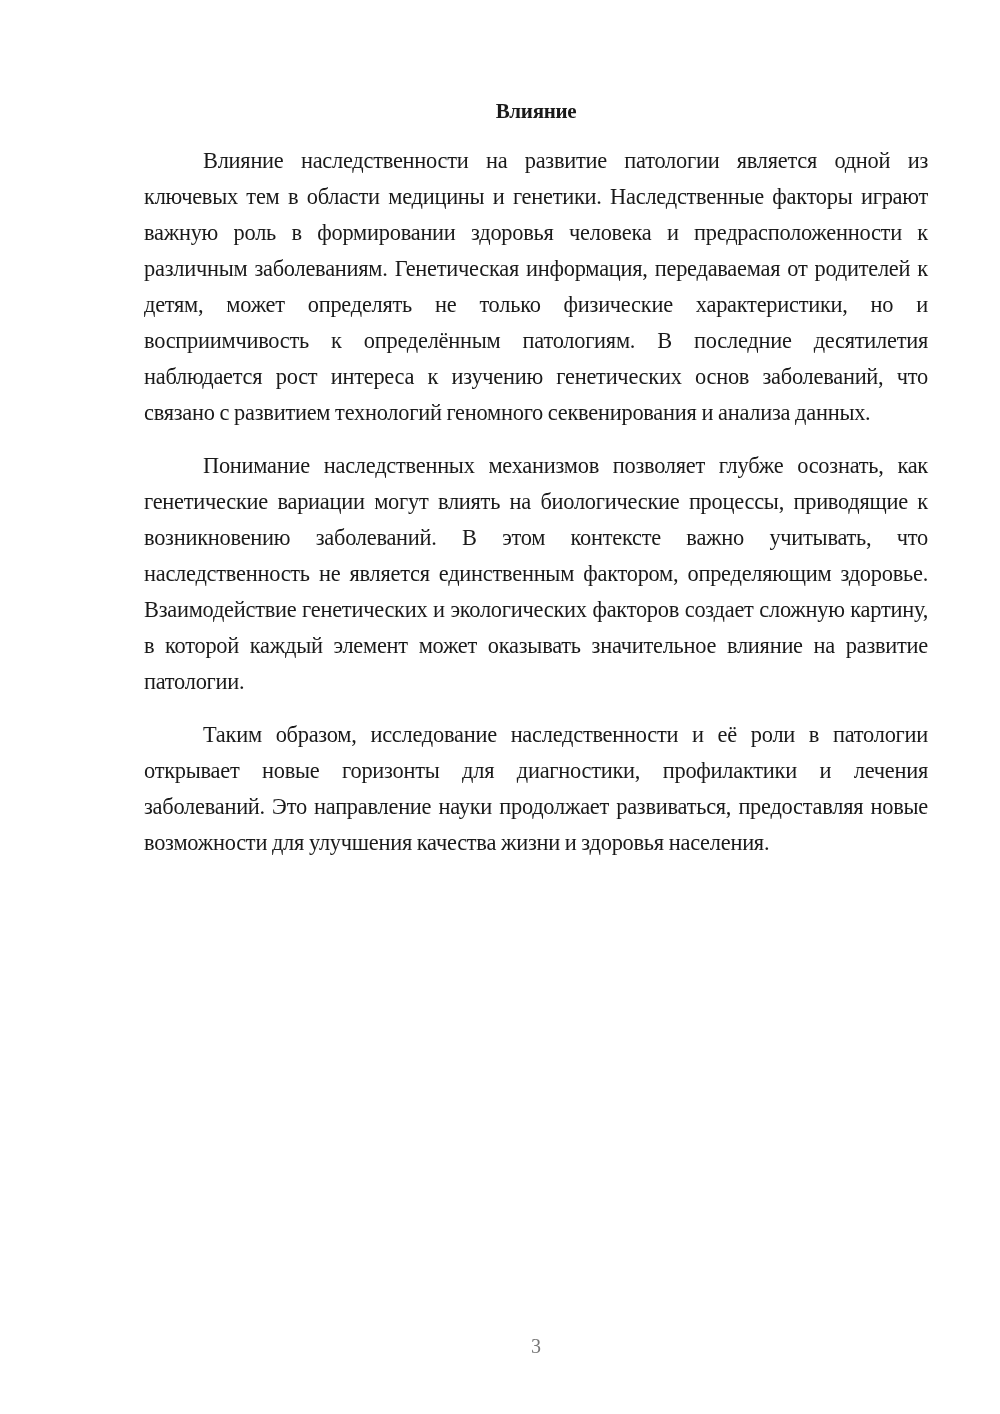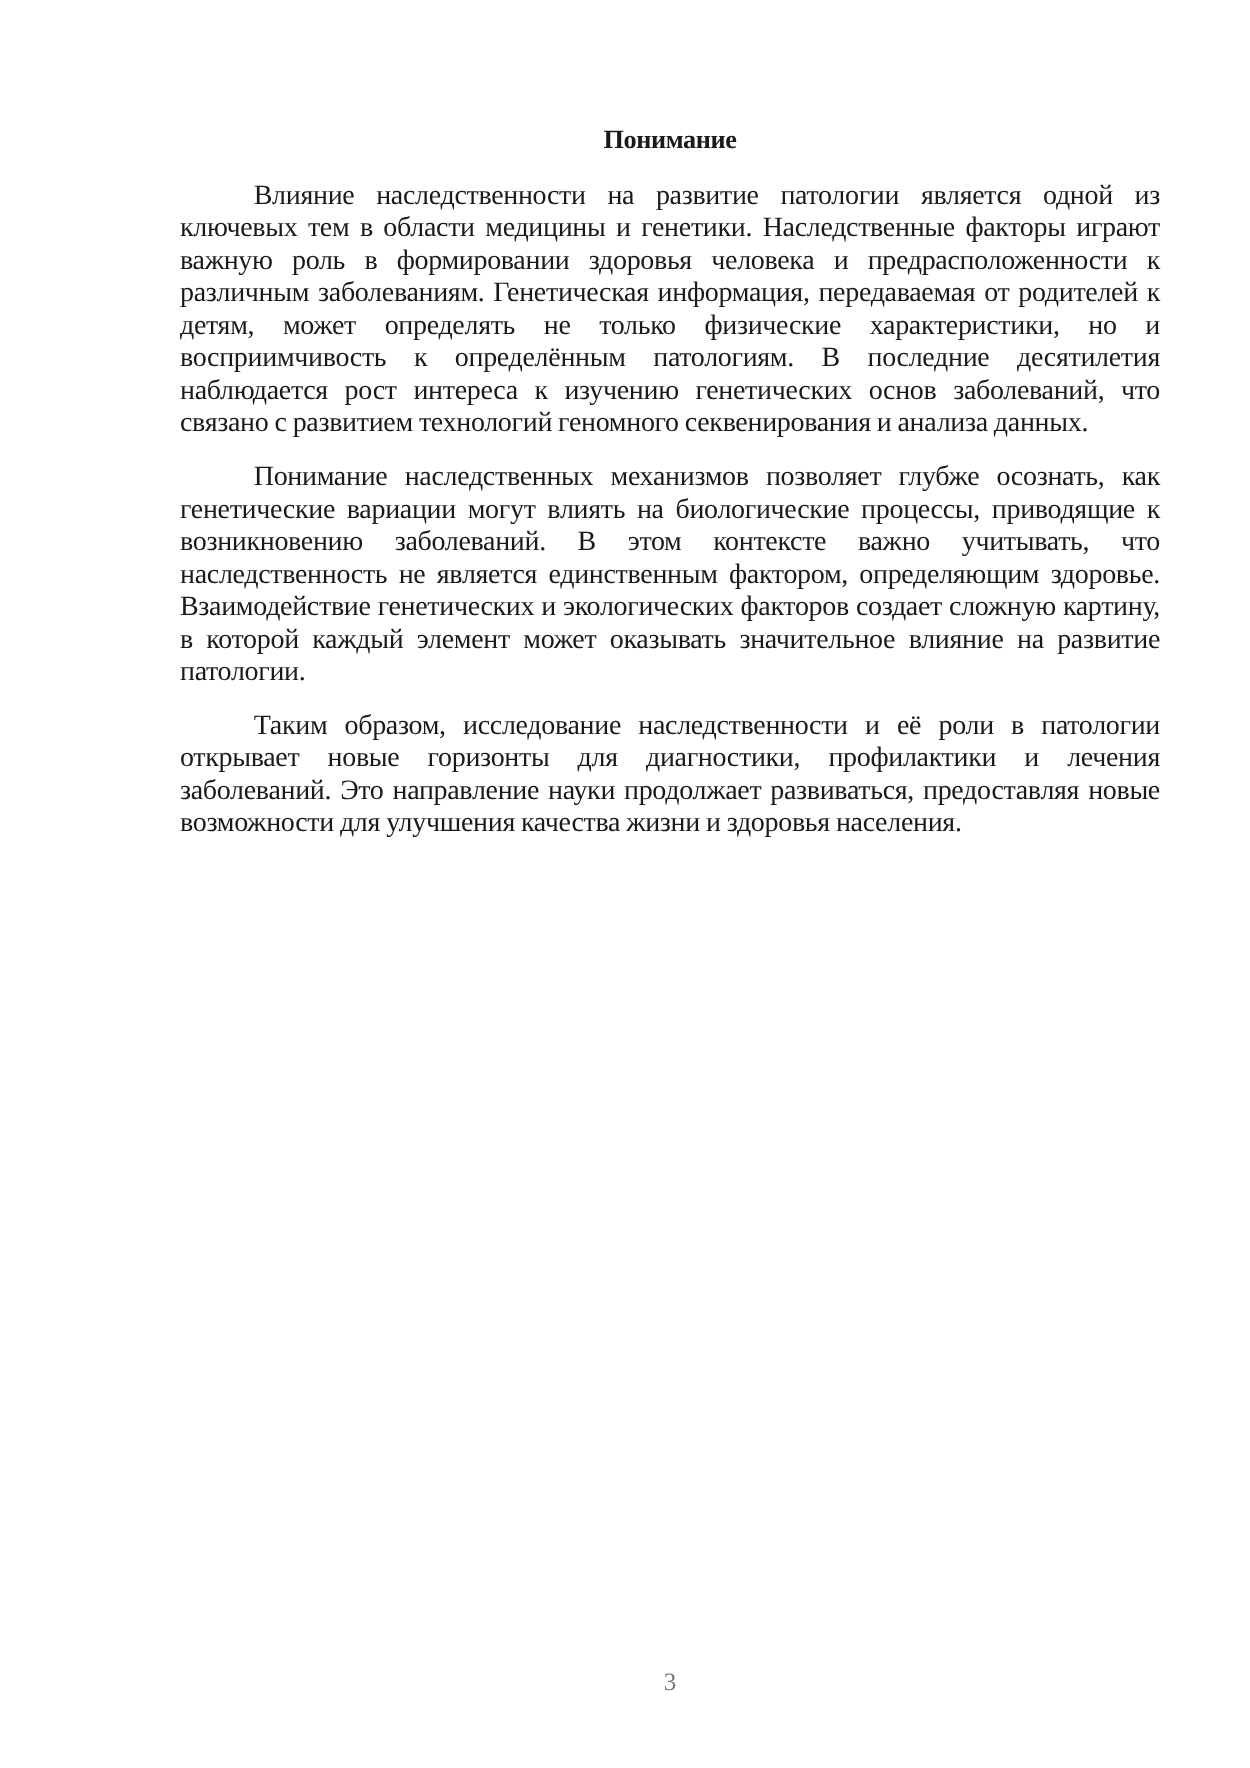--- a/index.html
+++ b/index.html
@@ -32,21 +32,21 @@
       text-align: center;
       font-weight: bold;
       font-size: 21px;
       line-height: 30px;
       margin: 0 0 17px 0;
       padding-left: 0;
       letter-spacing: -0.3px;
     }
     .para {
       font-size: 22.4px;
-      line-height: 26px;
+      line-height: 36px;
       text-align: justify;
       text-indent: 59px;
       margin: 0 0 17px 0;
       letter-spacing: -0.25px;
       word-spacing: -0.5px;
       hyphens: none;
     }
     .page-number {
       position: absolute;
       left: 0;
@@ -55,19 +55,19 @@
       text-align: center;
       font-size: 20px;
       color: #777777;
     }
   </style>
 </head>
 <body>
 
 <div class="page">
   <div class="content">
-    <h1 class="heading">Понимание</h1>
+    <h1 class="heading">Влияние</h1>
     <p class="para">Влияние наследственности на развитие патологии является одной из ключевых тем в области медицины и генетики. Наследственные факторы играют важную роль в формировании здоровья человека и предрасположенности к различным заболеваниям. Генетическая информация, передаваемая от родителей к детям, может определять не только физические характеристики, но и восприимчивость к определённым патологиям. В последние десятилетия наблюдается рост интереса к изучению генетических основ заболеваний, что связано с развитием технологий геномного секвенирования и анализа данных.</p>
     <p class="para">Понимание наследственных механизмов позволяет глубже осознать, как генетические вариации могут влиять на биологические процессы, приводящие к возникновению заболеваний. В этом контексте важно учитывать, что наследственность не является единственным фактором, определяющим здоровье. Взаимодействие генетических и экологических факторов создает сложную картину, в которой каждый элемент может оказывать значительное влияние на развитие патологии.</p>
     <p class="para">Таким образом, исследование наследственности и её роли в патологии открывает новые горизонты для диагностики, профилактики и лечения заболеваний. Это направление науки продолжает развиваться, предоставляя новые возможности для улучшения качества жизни и здоровья населения.</p>
   </div>
   <div class="page-number">3</div>
 </div>
 
 </body></html>

